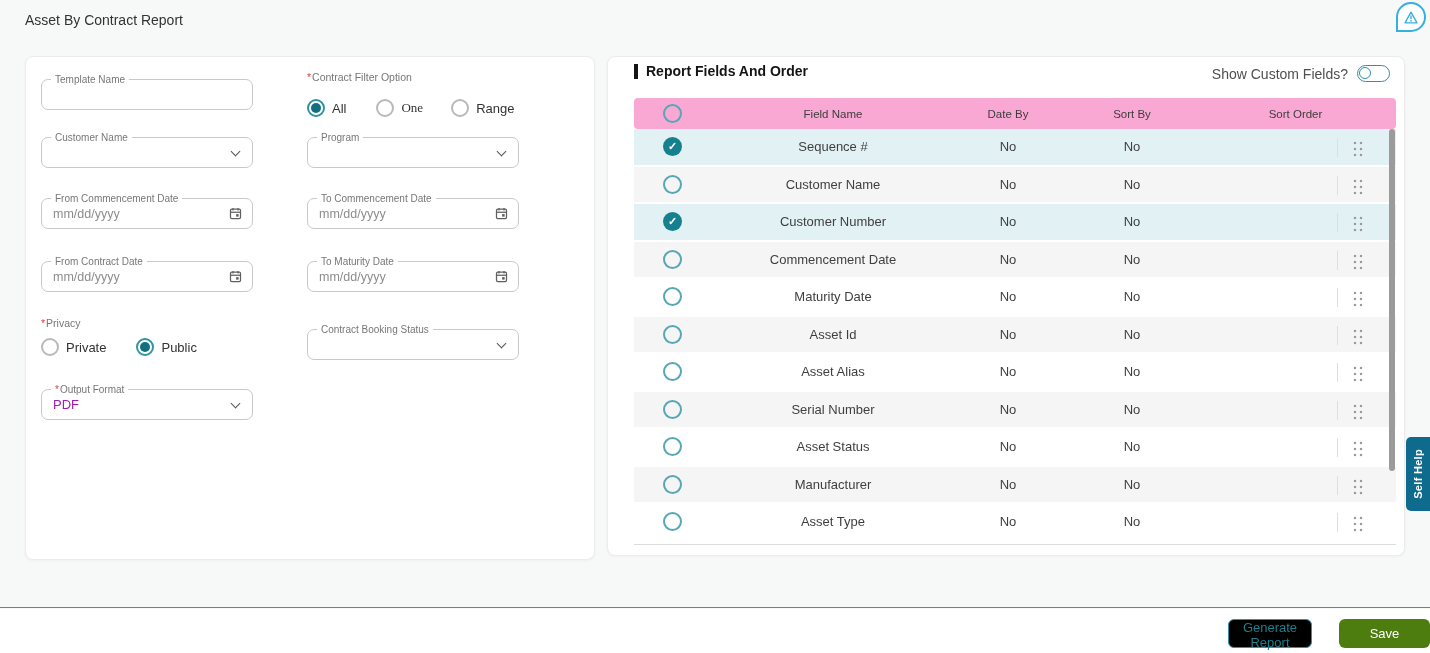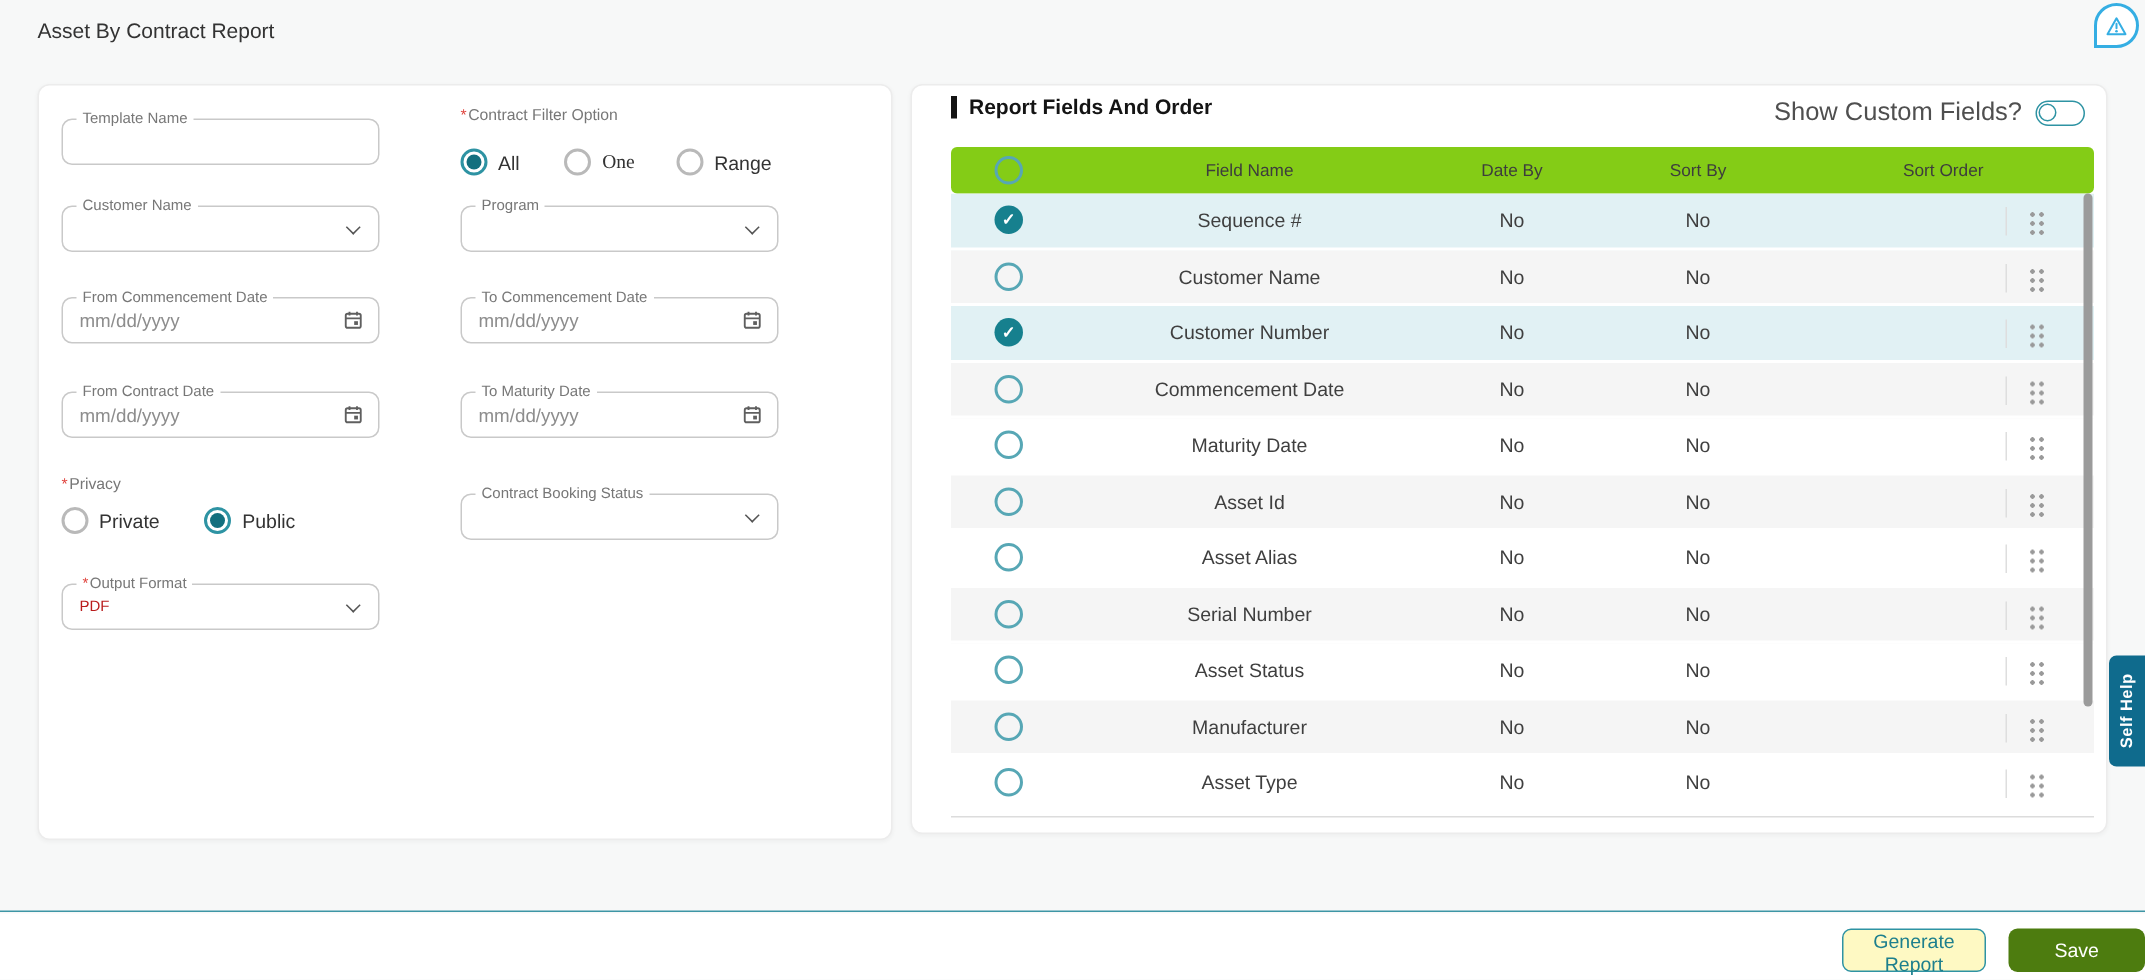--- a/index.html
+++ b/index.html
@@ -22,21 +22,21 @@
   
   .field { position:absolute; width:212px; height:31px; border:1px solid #c9c9c9;
            border-radius:7px; background:#fff; }
   .flabel { position:absolute; top:-7px; left:9px; background:#fff; padding:0 4px;
             font-size:10px; color:#777; white-space:nowrap; line-height:13px; }
   .required::before { content:"*"; color:#e0443e; margin-right:1px; }
   .finput { border:none; outline:none; width:100%; height:29px; padding:0 30px 0 11px;
             font-family:"Liberation Sans", sans-serif; font-size:12.5px; color:#222;
             background:transparent; border-radius:7px; }
   .finput::placeholder { color:#8d8d8d; opacity:1; }
-  .fvalue { display:block; line-height:29px; padding-left:11px; font-size:10px; color:#b91c1c; }
+  .fvalue { display:block; line-height:29px; padding-left:11px; font-size:13px; color:#a21caf; }
   .chev { position:absolute; right:13px; top:10px; width:7px; height:7px;
           border-right:1.7px solid #555; border-bottom:1.7px solid #555; transform:rotate(45deg); }
   .cal { position:absolute; right:9px; top:7px; }
 
   
   .group-label { position:absolute; font-size:10.5px; color:#777; }
   .radio-row { position:absolute; display:flex; align-items:center; }
   .radio-opt { display:inline-flex; align-items:center; cursor:pointer; }
   .rcirc { width:18px; height:18px; border:2px solid #b9b9b9; border-radius:50%;
            position:relative; background:#fff; flex:0 0 auto; }
@@ -44,29 +44,29 @@
   .radio-opt.checked .rcirc::after { content:""; position:absolute; inset:2px;
            background:#136F7E; border-radius:50%; }
   .radio-label { font-size:13px; color:#333; margin-left:7px; }
 
   
   .panel-title { position:absolute; left:26px; top:6px; font-size:14px; font-weight:bold;
                  color:#141414; display:flex; align-items:center; }
   .panel-title::before { content:""; width:4px; height:15px; background:#141414;
                  margin-right:8px; display:inline-block; }
   .toggle-row { position:absolute; right:14px; top:8px; display:flex; align-items:center; gap:9px; }
-  .toggle-label { font-size:17px; color:#4f4f4f; }
+  .toggle-label { font-size:14px; color:#4f4f4f; }
   .toggle { width:33px; height:17px; border:1.5px solid #2E93A3; border-radius:10px;
             position:relative; background:#fff; display:inline-block; cursor:pointer; }
   .toggle .knob { position:absolute; left:1px; top:1px; width:12px; height:12px;
             border:1.5px solid #2E93A3; border-radius:50%; background:#fff; }
 
   .tgrid { display:grid; grid-template-columns:85px 228px 122px 126px auto; align-items:center; }
   .thead { position:absolute; left:26px; top:41px; width:762px; height:31px;
-           background:#84cc16; border-radius:4px; font-size:11.5px; color:#3d3d3d; }
+           background:#f9a8d4; border-radius:4px; font-size:11.5px; color:#3d3d3d; }
   .tbody { position:absolute; left:26px; top:72px; width:762px; height:415px; overflow:hidden; }
   .trow  { position:relative; height:37.5px; border-bottom:2px solid #fff;
            font-size:13px; color:#3f3f3f; cursor:pointer; }
   .trow.alt { background:#F5F5F5; }
   .trow.sel { background:#E1F1F4; }
   .tradio { width:19px; height:19px; border:2px solid #57A7B5; border-radius:50%;
             margin-left:29px; background:transparent; }
   .tcheck { width:19px; height:19px; border-radius:50%; margin-left:29px; background:#16808E;
             color:#fff; font-size:11px; font-weight:bold; display:flex;
             align-items:center; justify-content:center; }
@@ -84,21 +84,21 @@
                align-items:center; justify-content:center; cursor:pointer; }
   .self-help span { writing-mode:vertical-rl; transform:rotate(180deg); font-size:11px;
                font-weight:bold; letter-spacing:0.3px; }
 
   
   .footer-line { position:absolute; left:0; top:607px; width:1430px;
                  border-top:1.5px solid #3D95A5; }
   .footer { position:absolute; left:0; top:609px; width:1430px; height:44px; background:#fff; }
   .btn { position:absolute; top:10px; height:29px; border-radius:6px; font-size:13px;
          font-family:"Liberation Sans", sans-serif; cursor:pointer; }
-  .btn-outline { left:1228px; width:96px; border:1px solid #2E93A3; color:#1D7F8D; background:#fef9c3; }
+  .btn-outline { left:1228px; width:84px; border:1px solid #2E93A3; color:#1D7F8D; background:#000000; }
   .btn-fill { left:1339px; width:91px; background:#4d7c0f; color:#fff; border:none; }
 </style>
 </head>
 <body>
 
 <div class="page-title">Asset By Contract Report</div>
 
 <div class="help-bubble">
   <svg width="16" height="15" viewBox="0 0 24 22">
     <path d="M12 3 L21 19 H3 Z" fill="none" stroke="#35AEE3" stroke-width="2" stroke-linejoin="round"></path>

